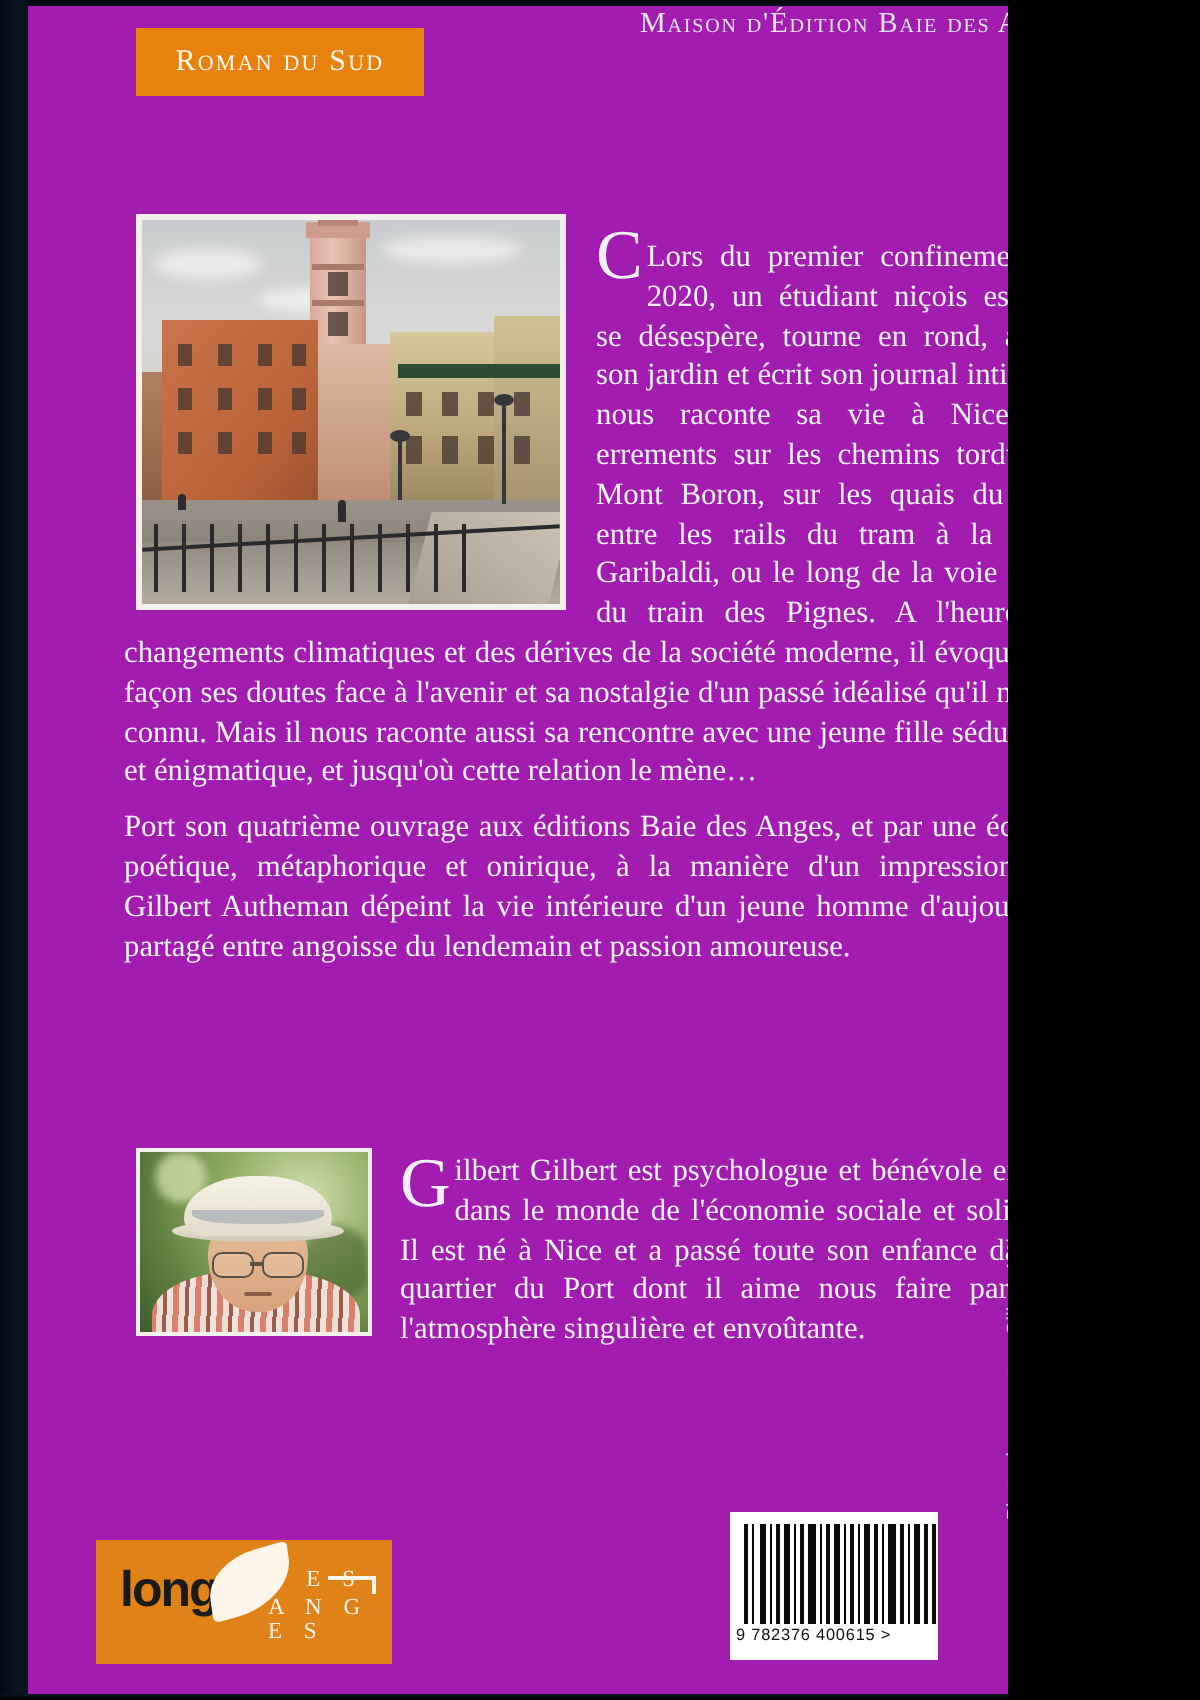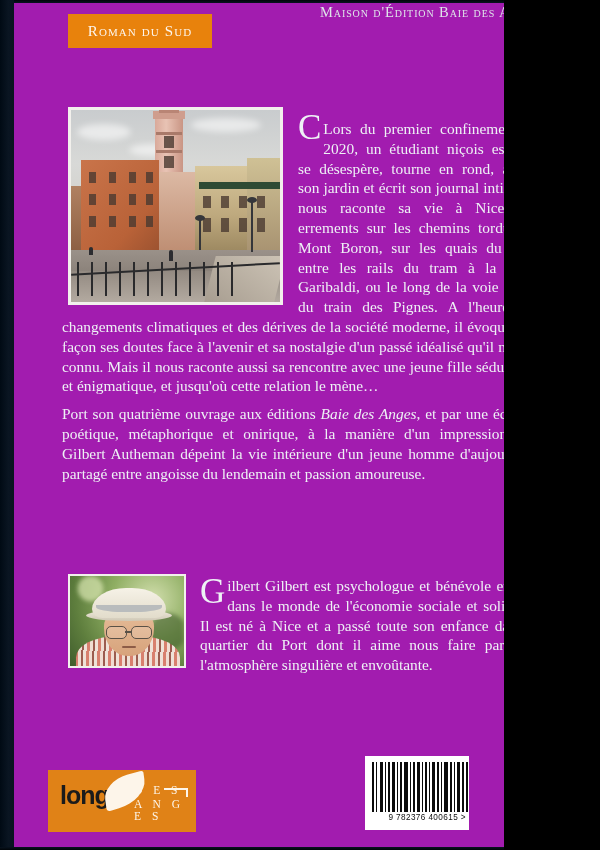--- a/index.html
+++ b/index.html
@@ -233,21 +233,21 @@
   }
   .blurb p { margin: 0 0 8px 0; }
   .blurb p.tight { margin-bottom: 7px; }
   .dropcap {
     float: left;
     font-size: 35px;
     line-height: 0.82;
     padding: 2px 2px 0 0;
     font-family: "Liberation Serif", "DejaVu Serif", serif;
   }
-  .italic { font-style: italic; }
+  .italic { }
 
   
   .bio {
     position: absolute;
     left: 200px; top: 576px;
     width: 340px;
     font-size: 15.4px;
     line-height: 1.285;
     text-align: justify;
     color: #eef1f5;
@@ -342,21 +342,21 @@
     height: 50px;
     margin: 2px 4px 0 4px;
   }
   .bars i {
     position: absolute; top: 0; height: 100%; background: #0b0b0b;
   }
   .barcode-num {
     font-family: "Liberation Sans", sans-serif;
     font-size: 8.2px;
     color: #111;
-    text-align: right;
+    text-align: left;
     letter-spacing: .4px;
     margin-top: 1px;
   }
 </style>
 </head>
 <body>
 
 <div class="cover">
 
   <div class="edge-top"></div>

